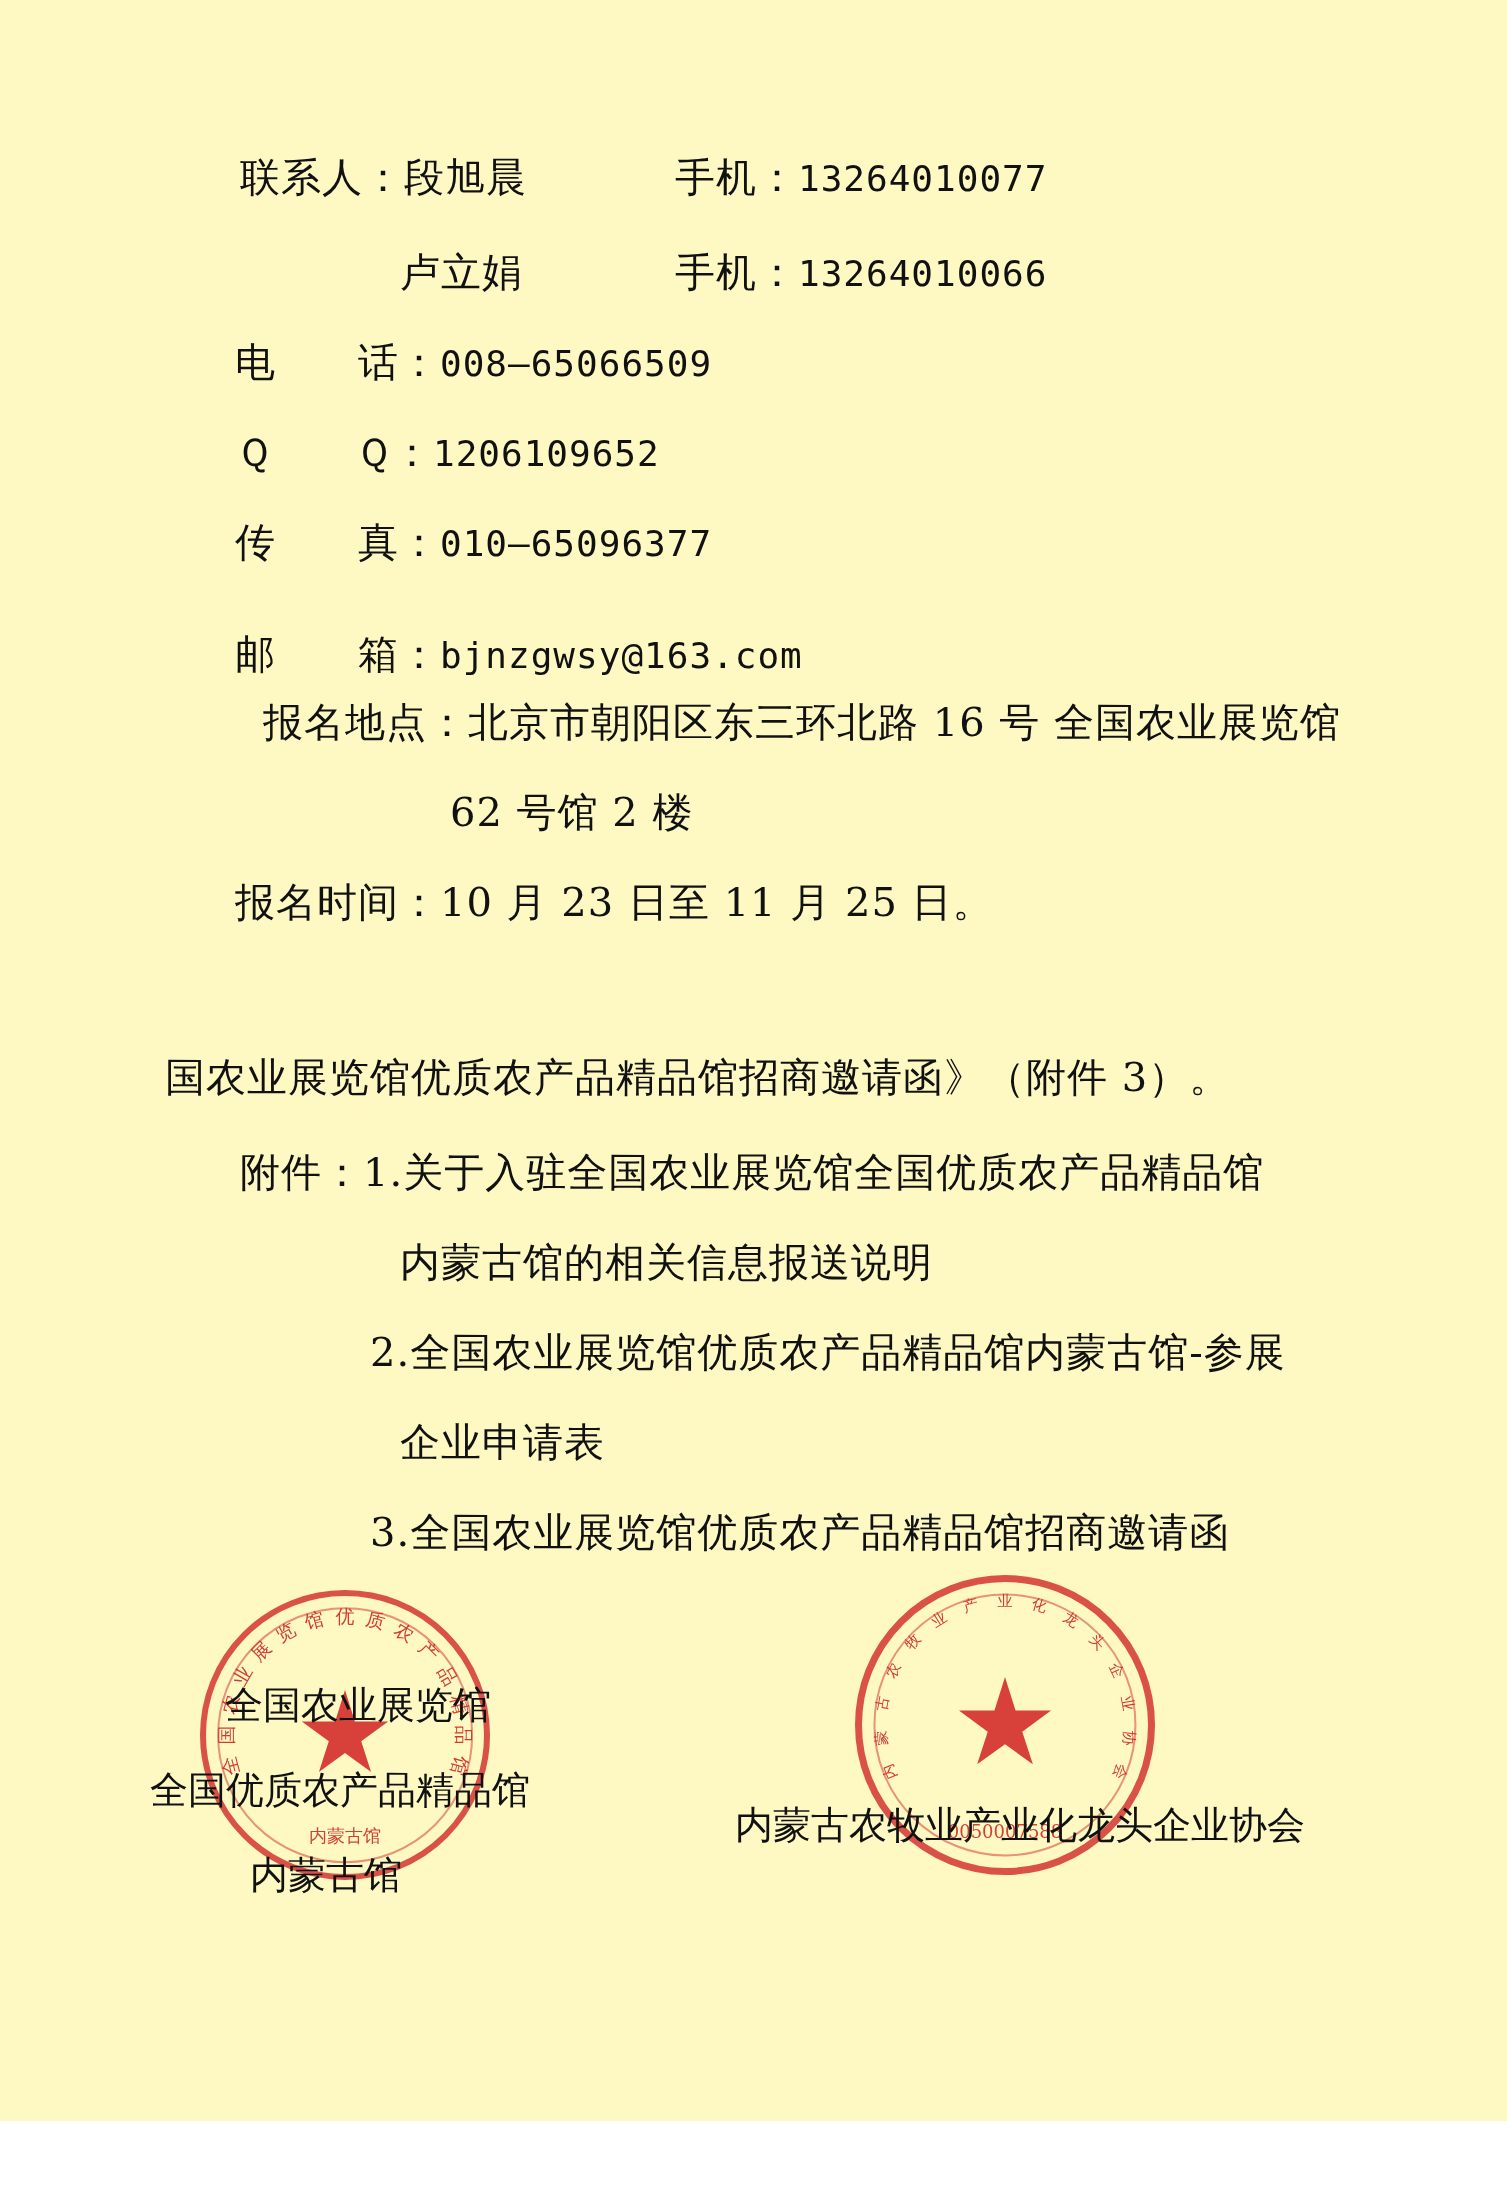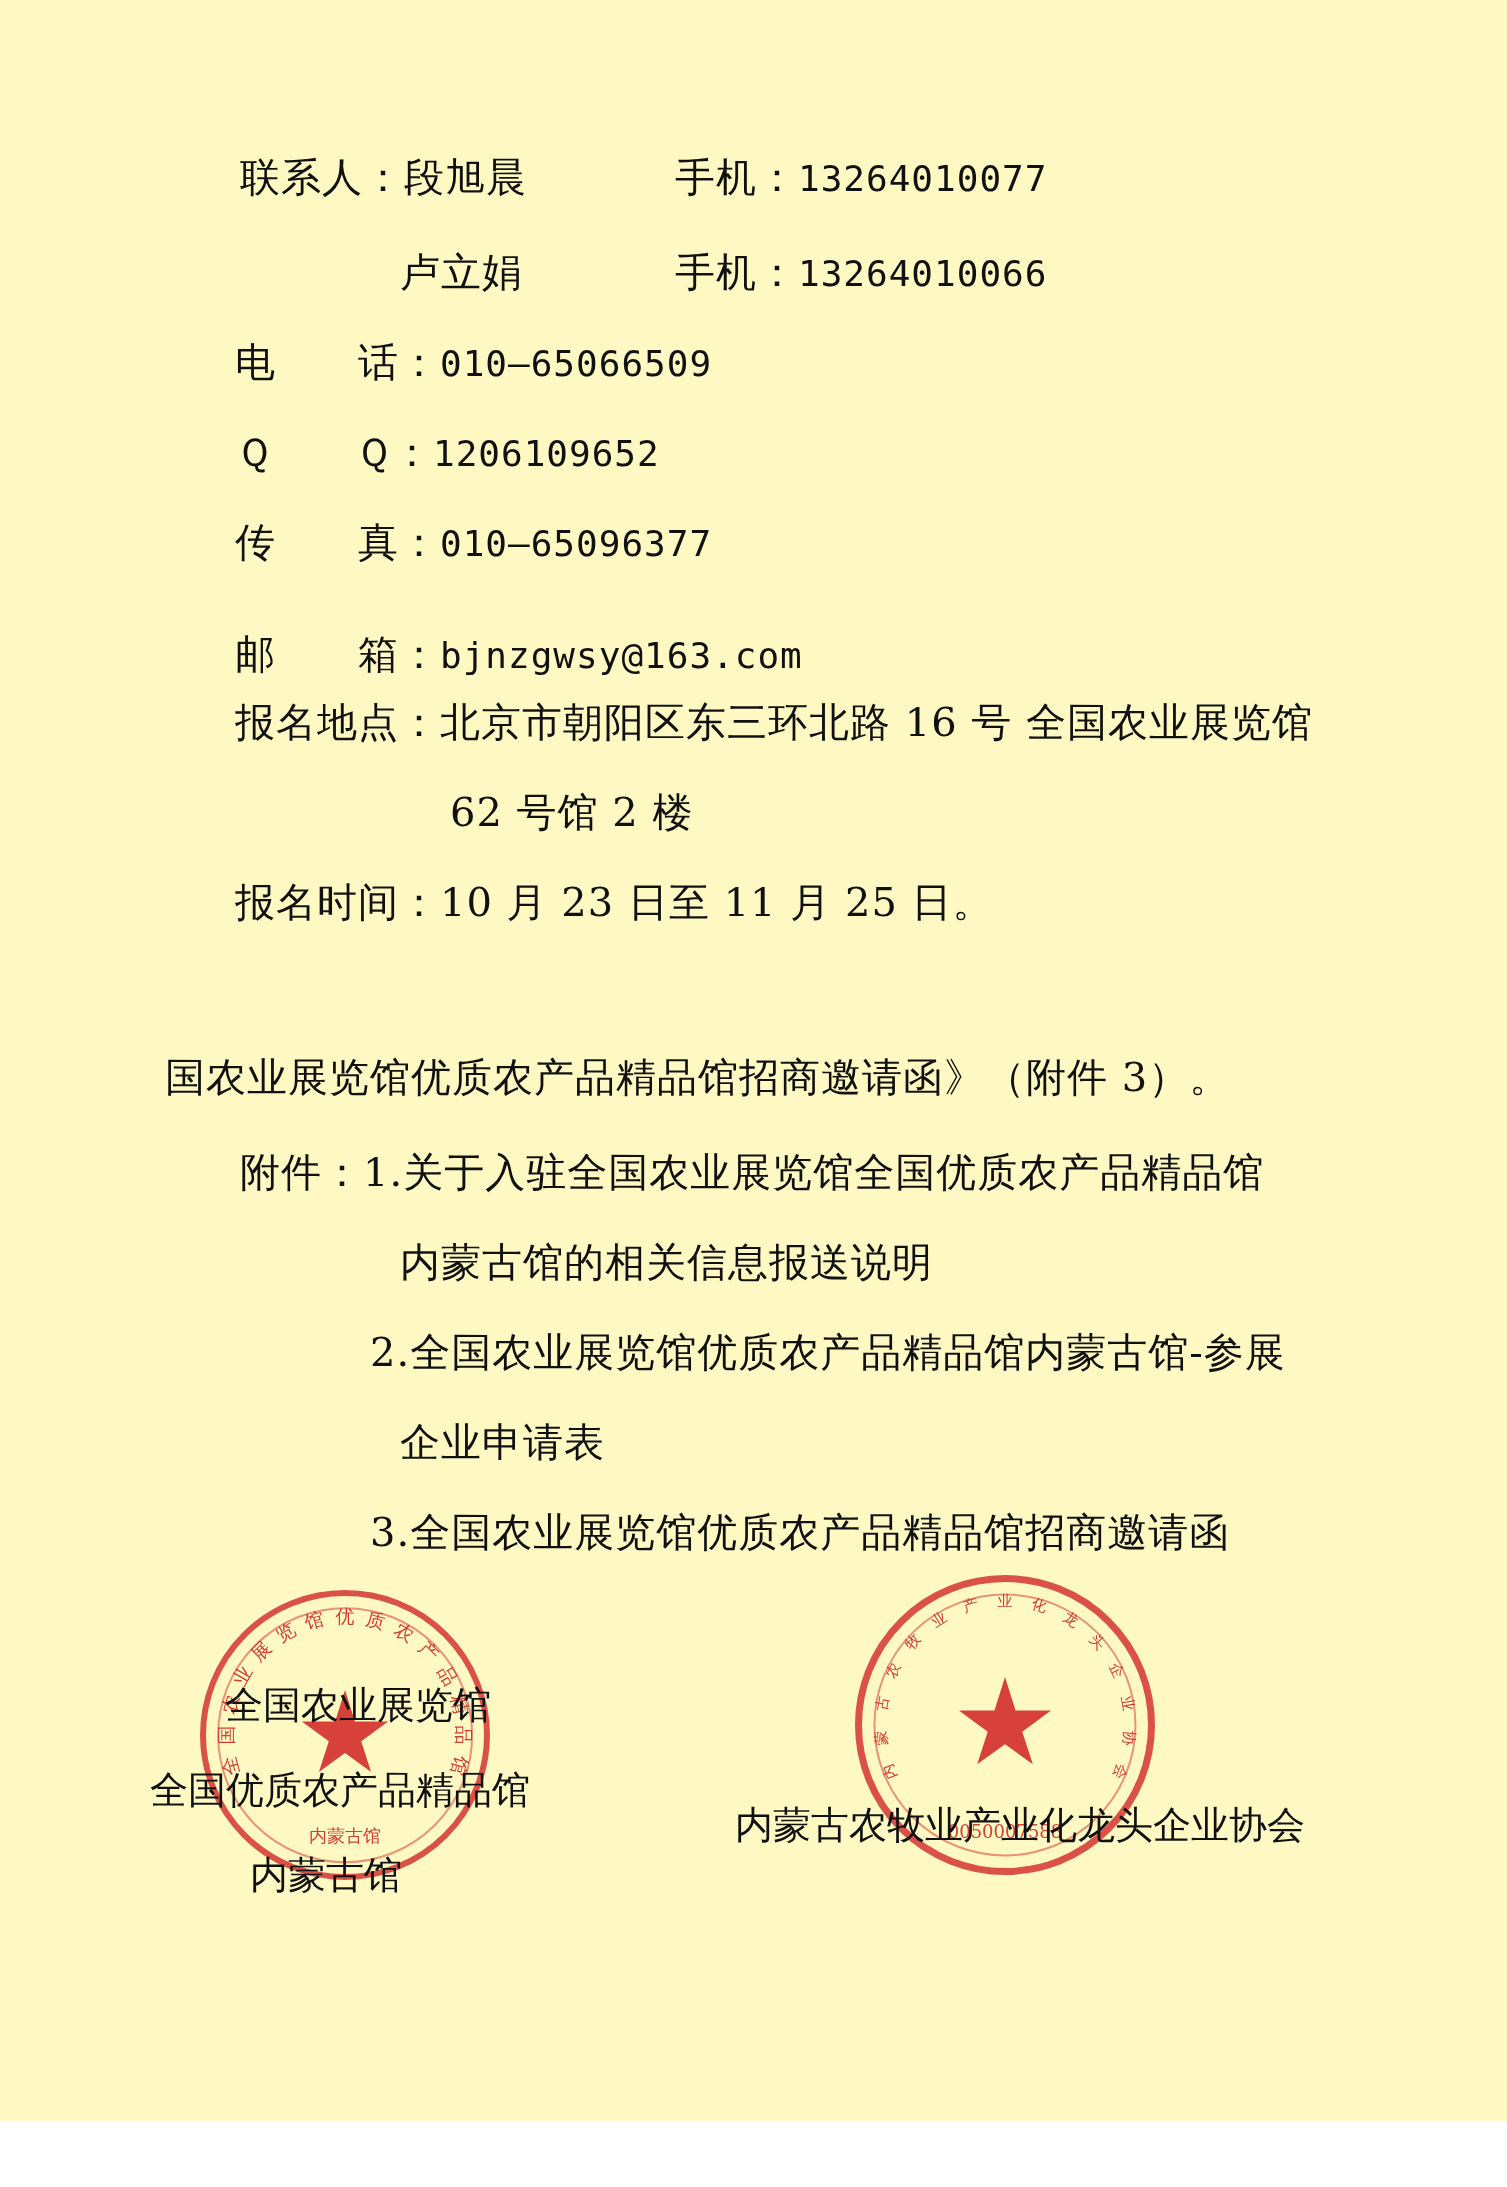--- a/index.html
+++ b/index.html
@@ -139,33 +139,33 @@
     </div>
 
     <div class="line indent2" style="top:245px;">
       <span>卢立娟</span>
     </div>
     <div class="line" style="left:675px; top:245px;">
       <span>手机：</span><span class="mono">13264010066</span>
     </div>
 
     <div class="line indent3" style="top:335px;">
-      <span>电　　话：</span><span class="mono">010—65066509</span>
+      <span>电　　话：</span><span class="mono">008—65066509</span>
     </div>
     <div class="line indent3" style="top:425px;">
       <span>Ｑ　　Ｑ：</span><span class="mono">1206109652</span>
     </div>
     <div class="line indent3" style="top:515px;">
       <span>传　　真：</span><span class="mono">010—65096377</span>
     </div>
     <div class="line indent3" style="top:627px;">
       <span>邮　　箱：</span><span class="mono">bjnzgwsy@163.com</span>
     </div>
 
-    <div class="line indent3" style="top:695px;">
+    <div class="line indent3" style="top:695px;margin-left:28px;">
       <span>报名地点：</span><span>北京市朝阳区东三环北路 16 号 全国农业展览馆</span>
     </div>
     <div class="line" style="left:450px; top:785px;">62 号馆 2 楼</div>
 
     <div class="line indent3" style="top:875px;">
       <span>报名时间：</span><span>10 月 23 日至 11 月 25 日。</span>
     </div>
 
     <div class="line" style="left:165px; top:1050px;">国农业展览馆优质农产品精品馆招商邀请函》（附件 3）。</div>
 

